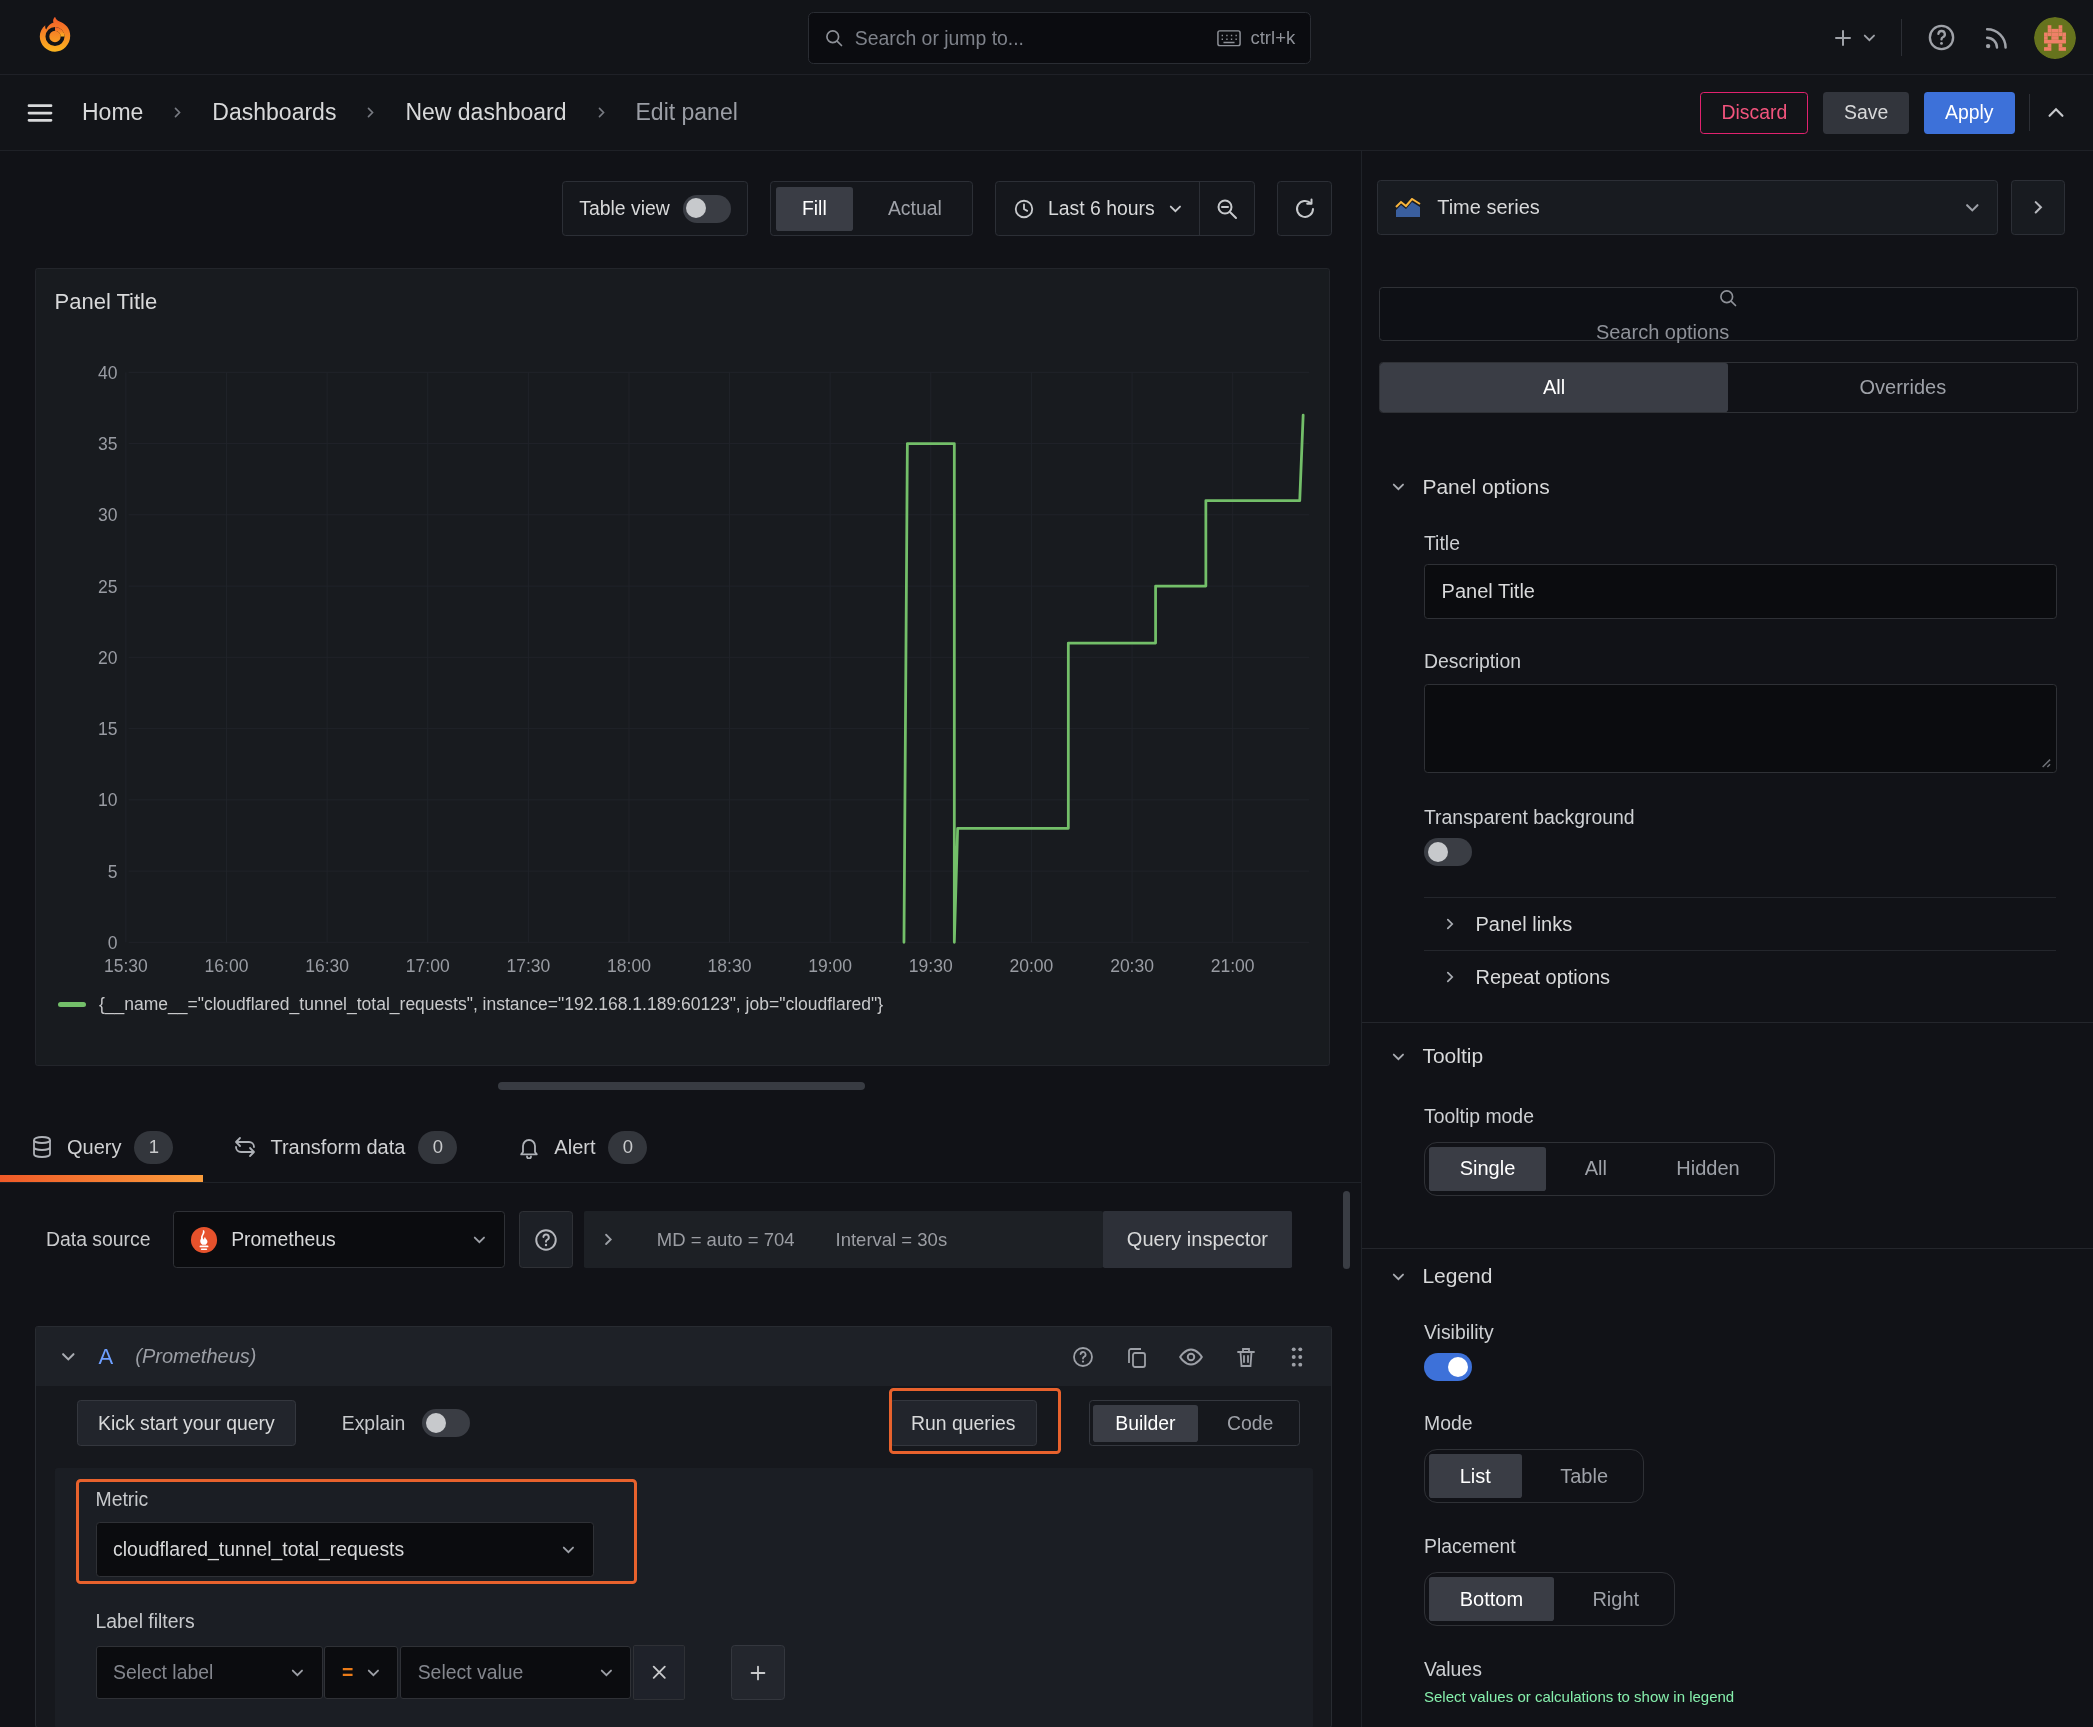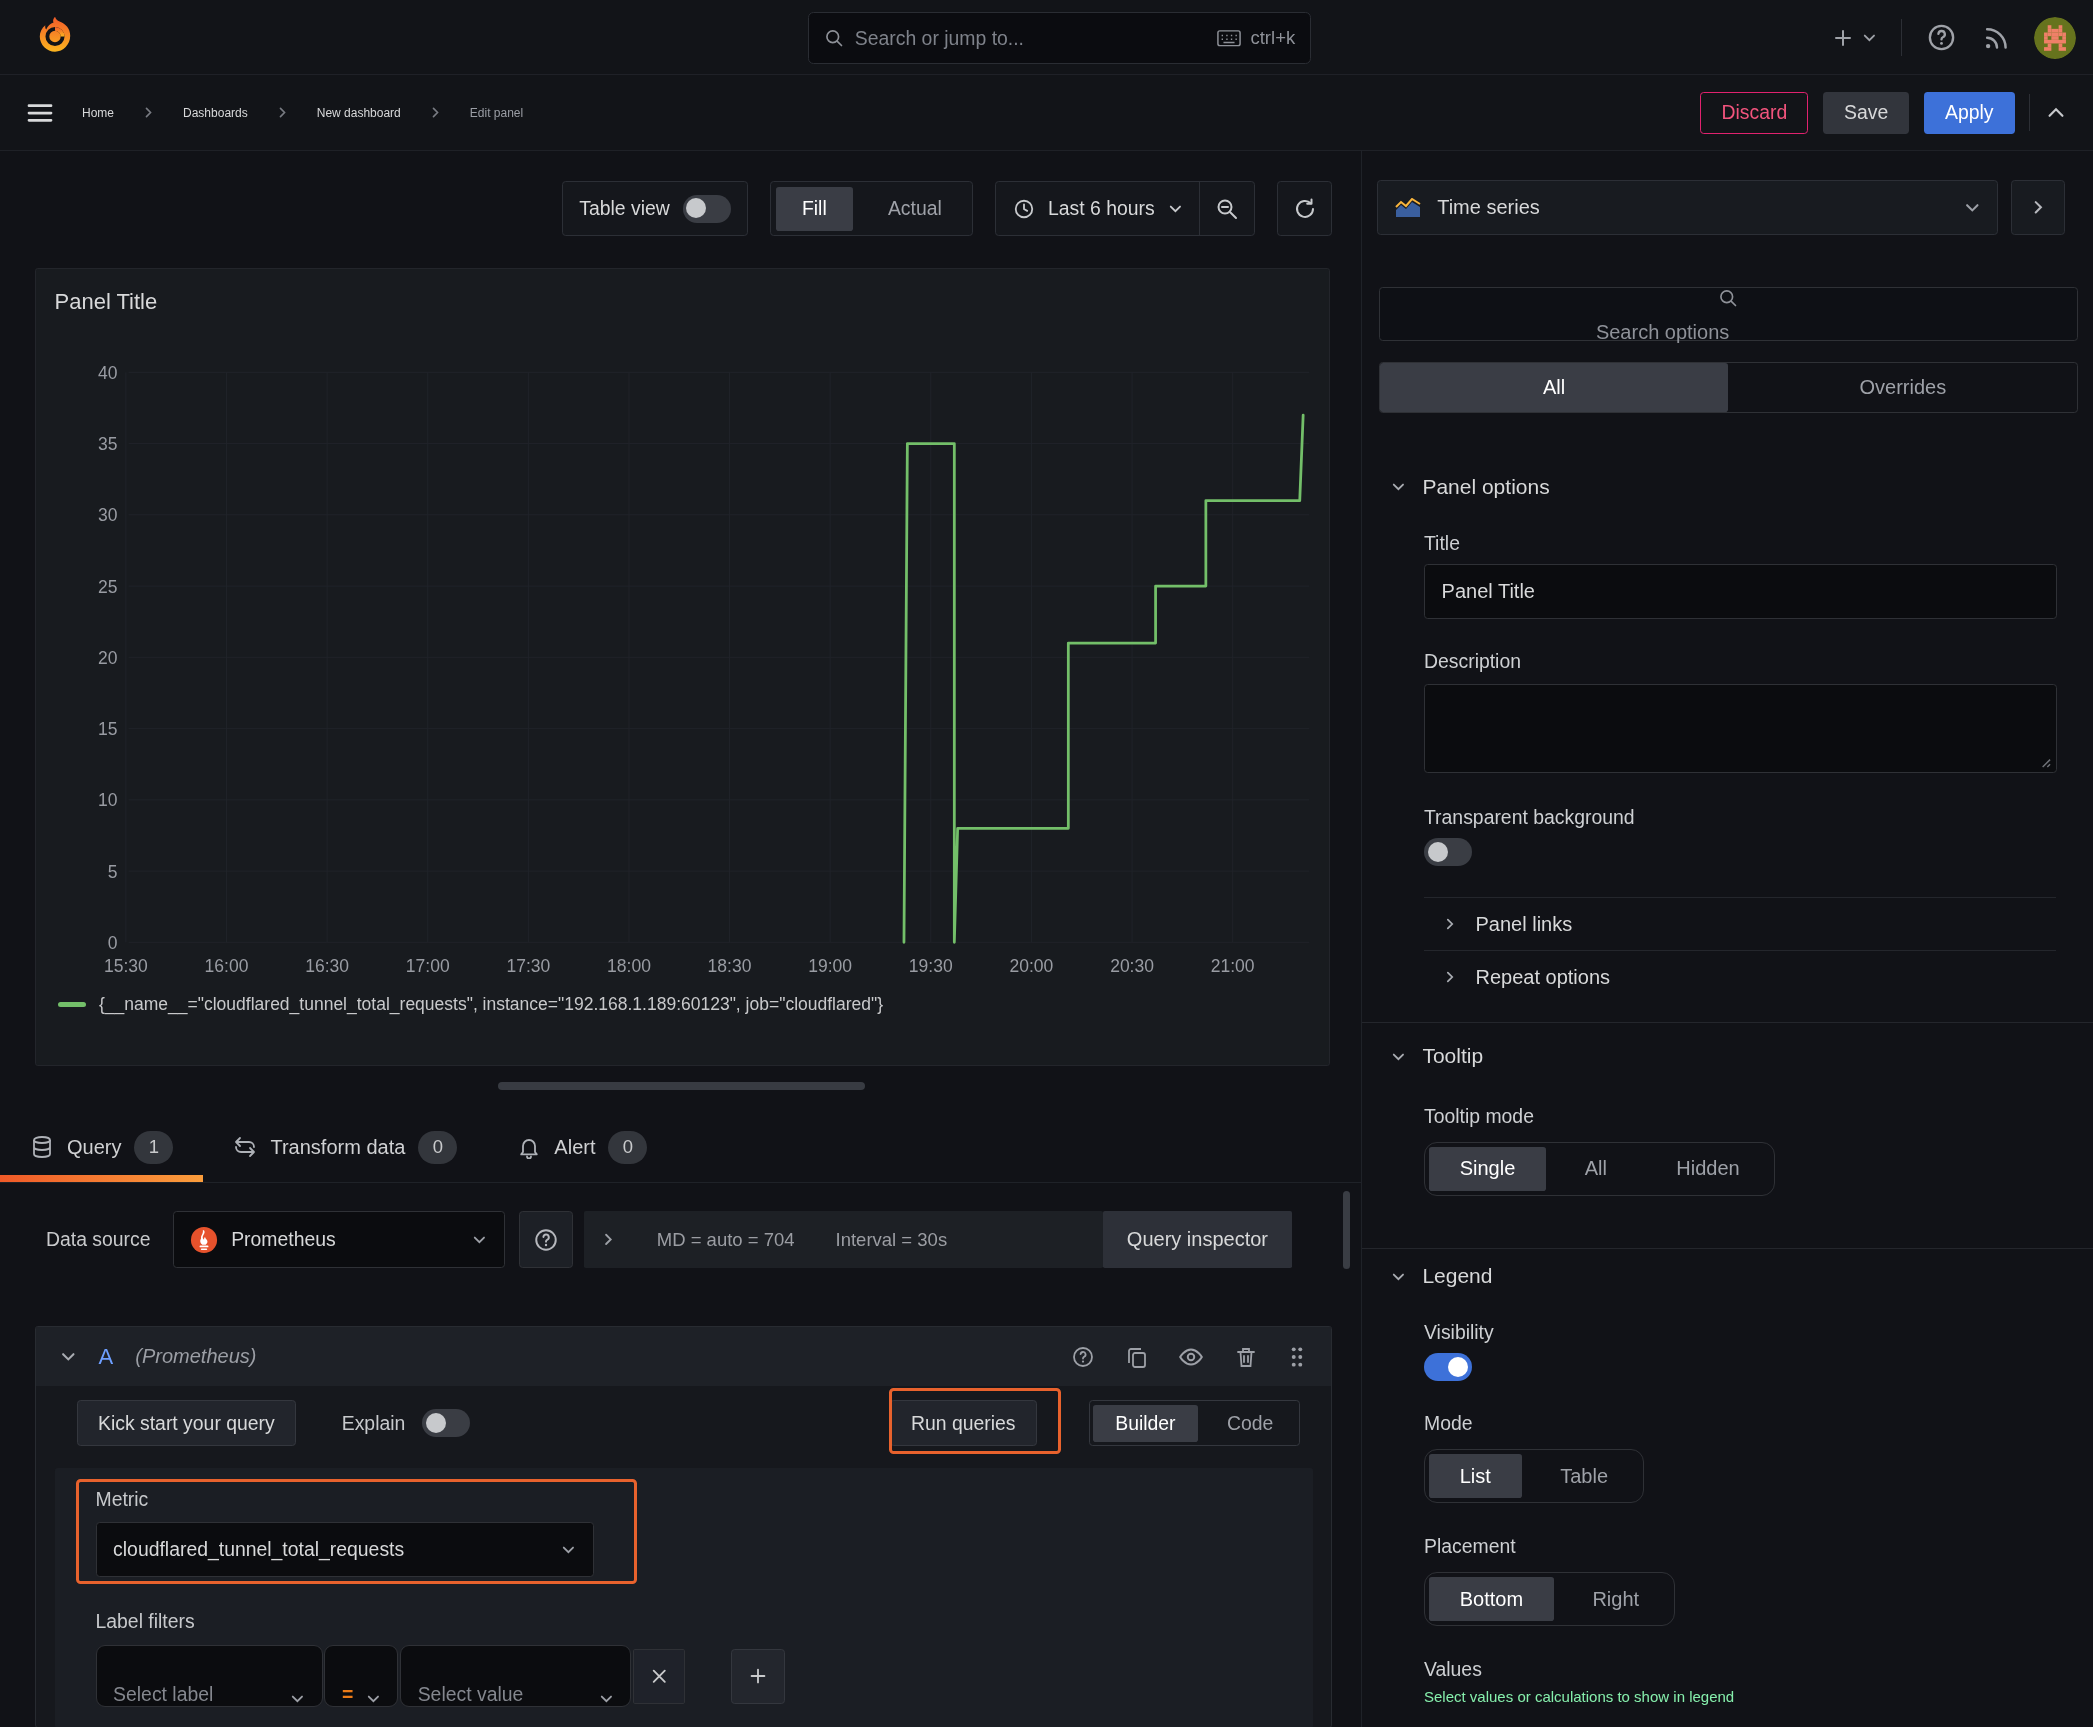--- a/index.html
+++ b/index.html
@@ -18,21 +18,21 @@
     font-size:19.4px; font-family:inherit; }
   .searchbox input::placeholder { color:#7e828a; }
   .kbd-hint { color:#8e9198; font-size:18.5px; display:flex; gap:9.2px; align-items:center; }
   .top-right { position:absolute; right:16.6px; top:0; height:75px; display:flex; align-items:center; gap:24px; color:#9fa2a8; }
   .top-divider { width:0.9px; height:37px; background:#2c2f35; }
   .avatar { width:42px; height:42px; border-radius:50%; overflow:hidden; }
 
   
   .crumbbar { position:absolute; left:0; top:75px; width:2093px; height:76px; background:#121418;
     border-bottom:0.9px solid #1f2127; display:flex; align-items:center; padding:0 26px; }
-  .crumbs { display:flex; align-items:center; gap:28px; margin-left:28px; font-size:12px;justify-content:space-between; }
+  .crumbs { display:flex; align-items:center; gap:28px; margin-left:28px; font-size:23px;justify-content:space-between; }
   .crumb { color:#d8d9da; cursor:pointer; }
   .crumb.current { color:#9b9ea5; }
   .crumb-sep { color:#787b82; }
   .crumb-actions { margin-left:auto; display:flex; align-items:center; gap:14.8px; }
   .btn { height:42px; border-radius:3.7px; padding:0 20px; font-size:19.4px; display:flex; align-items:center;
     justify-content:center; cursor:pointer; border:0.9px solid transparent; }
   .btn-discard { border-color:#e0226e; color:#f2547d; background:transparent; }
   .btn-save { background:#32353c; color:#d8d9da; }
   .btn-apply { background:#3d71d9; color:#ffffff; }
 
@@ -100,21 +100,21 @@
   .qtoolbar { margin:14px 31px 0 41px; height:46px; display:flex; align-items:center; }
   .btn-sec { height:46px; padding:0 20px; background:#22252c; border:0.9px solid #34373e; border-radius:3.7px;
     color:#d8d9da; font-size:19.4px; display:flex; align-items:center; cursor:pointer; }
   .seg-box { height:46px; border:0.9px solid #34373e; border-radius:3.7px; display:flex; align-items:center; }
   .seg-box .seg-chip { height:37px; margin:3.7px; padding:0 22px; }
   .metric-section { margin:22px 18.5px 0 18.5px; height:260px; background:#1b1e24; border-radius:2.8px;
     position:relative; padding:20px 0 0 41px; }
   .field-label { color:#c7c9cc; font-size:19.4px; }
   .metric-select { margin-top:11px; width:498px; height:55px; }
   .filters-row { margin-top:12px; display:flex; align-items:center; }
-  .filters-row .select { height:62px; border-radius:9px;align-items:flex-end; }
+  .filters-row .select { height:53px; border-radius:3px; }
   .op { color:#eb7b18; font-weight:bold; }
   .xbtn { width:52px; height:55px; background:#1f222a; border:0.9px solid #2f3136; display:flex; align-items:center;
     justify-content:center; color:#c9cacc; cursor:pointer; border-radius:1.8px; }
   .plusbtn { margin-left:46px; width:54px; height:55px; background:#23262d; border:0.9px solid #34373e;
     border-radius:3.7px; display:flex; align-items:center; justify-content:center; color:#c9cacc; cursor:pointer; }
 
   .annotation { position:absolute; border:3.7px solid #e8622d; border-radius:4.6px; pointer-events:none; z-index:50; }
 
   .v-scrollbar { position:absolute; left:1343px; top:1191px; width:7.4px; height:78px; border-radius:3.7px; background:#3a3d44; }
 

